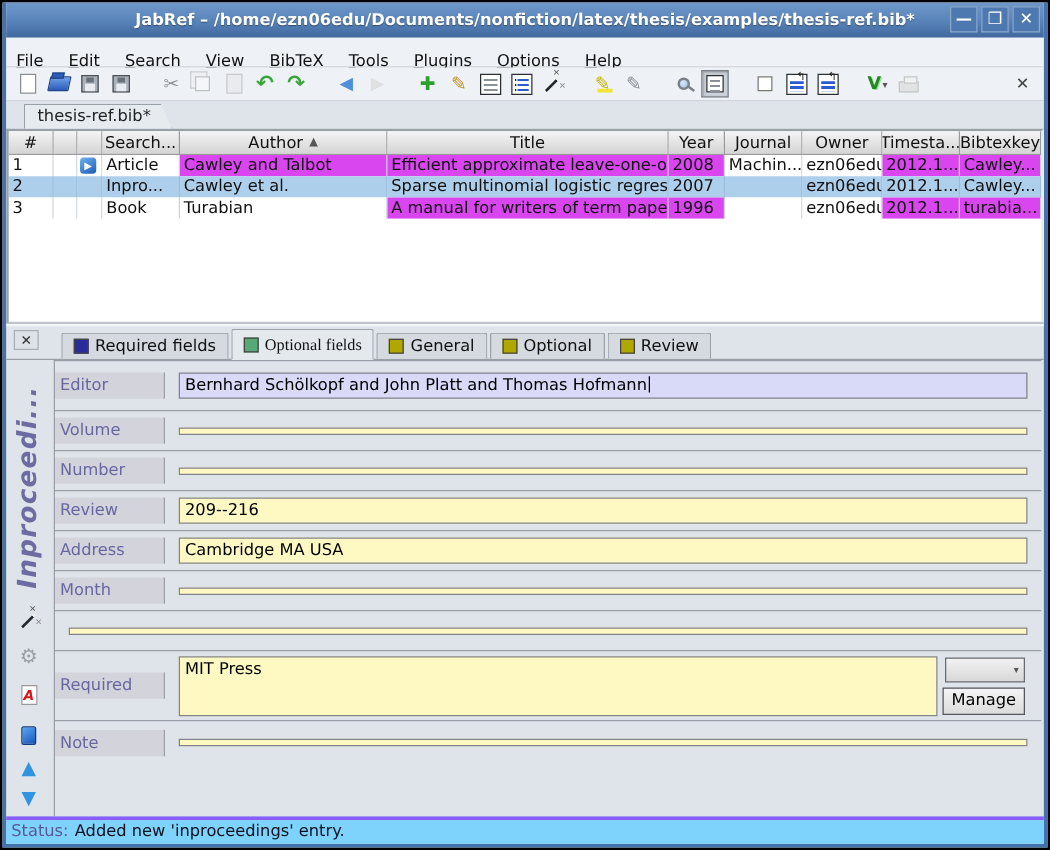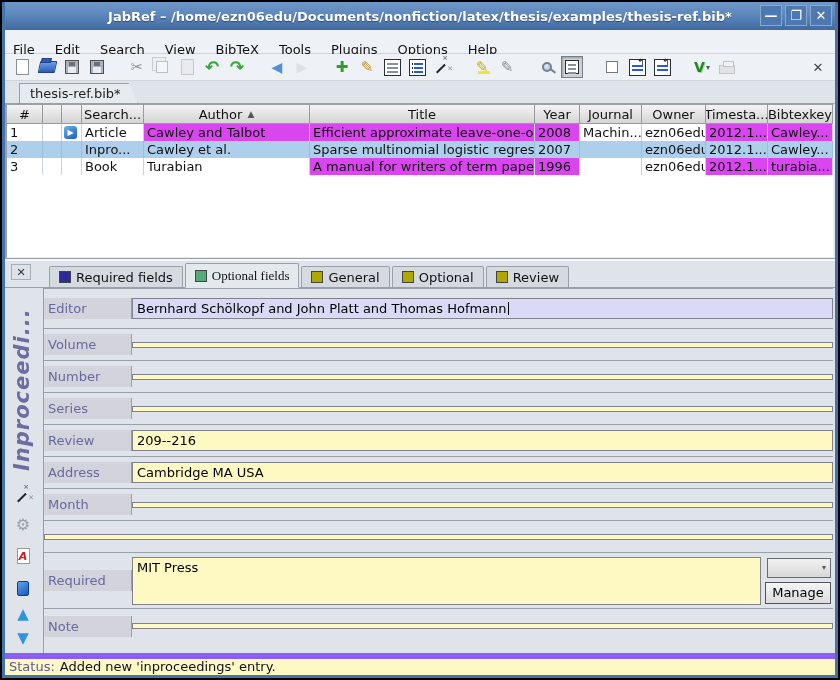--- a/index.html
+++ b/index.html
@@ -90,30 +90,30 @@
   .vlabel { position:absolute; top:8px; left:5px; height:175px; writing-mode:vertical-rl; transform:rotate(180deg); font-style:italic; font-weight:bold; font-size:21px; color:#6c6ca2; letter-spacing:1px; white-space:nowrap; }
   .strip-ic { position:absolute; left:8px; width:20px; height:20px; display:flex; align-items:center; justify-content:center; }
   .pdf-ic { width:13px; height:16px; background:#fff; border:1px solid #999; color:#d01818; font-weight:bold; font-size:11px; font-style:italic; display:flex; align-items:center; justify-content:center; }
   .bluepage-ic { width:12px; height:15px; border-radius:2px; background:linear-gradient(145deg,#58a8f4,#1a55b8); border:1px solid #123c80; }
   .tri-up { color:#2f93e0; font-size:15px; }
   .gear-ic { color:#9aa0a8; font-size:16px; }
 
   .form { flex:1; border-left:1px solid #9aa0aa; border-top:1px solid #9aa0aa; background:#dee4ea; display:flex; flex-direction:column; margin-right:2px; }
   .frow { display:flex; border-bottom:1px solid #9aa0aa;align-items:center; }
   .flabel { width:88px; flex:0 0 auto; background:#d3d3dc; border-right:1px solid #9aa0aa; color:#6868a0; padding:3px 4px; font-size:13px; }
-  .fval-wrap { flex:1; padding:0; display:flex; }
+  .fval-wrap { flex:1; padding:11px; display:flex; }
   .fbox { flex:1; background:#fef9c3; border:1px solid #82828c; padding:2px 4px; font-size:13px; color:#000; overflow:hidden; white-space:nowrap; }
   .fbox.focused { background:#d9d9f8; }
   .caret { display:inline-block; width:1px; height:13px; background:#000; margin-left:1px; vertical-align:-2px; }
   .pub-side { width:72px; flex:0 0 auto; display:flex; flex-direction:column; align-items:flex-end; gap:4px; padding:1px 2px; }
   .combo { width:64px; height:20px; background:linear-gradient(180deg,#f2f2f2,#d8d8d8); border:1px solid #6a6a72; display:flex; align-items:center; justify-content:flex-end; padding-right:4px; font-size:9px; color:#222; }
   .manage-btn { width:66px; height:22px; background:linear-gradient(180deg,#f4f4f4,#dcdcdc); border:1px solid #55555c; font-size:13px; color:#000; display:flex; align-items:center; justify-content:center; font-family:"DejaVu Sans",sans-serif; }
 
   
-  .statusbar { flex:0 0 22px; background:#fef9c3; border-top:6px solid #8b5cf6; display:flex; padding-left:4px; font-size:13px; }
+  .statusbar { flex:0 0 22px; background:#7dd3fc; border-top:3px solid #8b5cf6; display:flex; align-items:center; padding-left:4px; font-size:13px; }
   .status-prefix { color:#5a5a96; margin-right:5px; }
   .status-msg { color:#101020; }
 </style>
 </head>
 <body>
 
 <div class="frame">
 
   <div class="titlebar">
     <div class="title-text">JabRef – /home/ezn06edu/Documents/nonfiction/latex/thesis/examples/thesis-ref.bib*</div>
@@ -361,26 +361,20 @@
               <div class="fbox"></div>
             </div>
         </div>
         <div class="frow" style="height:32px">
           <div class="flabel">Number</div>
           <div class="fval-wrap">
               <div class="fbox"></div>
             </div>
         </div>
         <div class="frow" style="height:32px">
-          <div class="flabel">Series</div>
-          <div class="fval-wrap">
-              <div class="fbox"></div>
-            </div>
-        </div>
-        <div class="frow" style="height:32px">
           <div class="flabel">Review</div>
           <div class="fval-wrap">
               <div class="fbox">209--216</div>
             </div>
         </div>
         <div class="frow" style="height:32px">
           <div class="flabel">Address</div>
           <div class="fval-wrap">
               <div class="fbox">Cambridge MA USA</div>
             </div>

